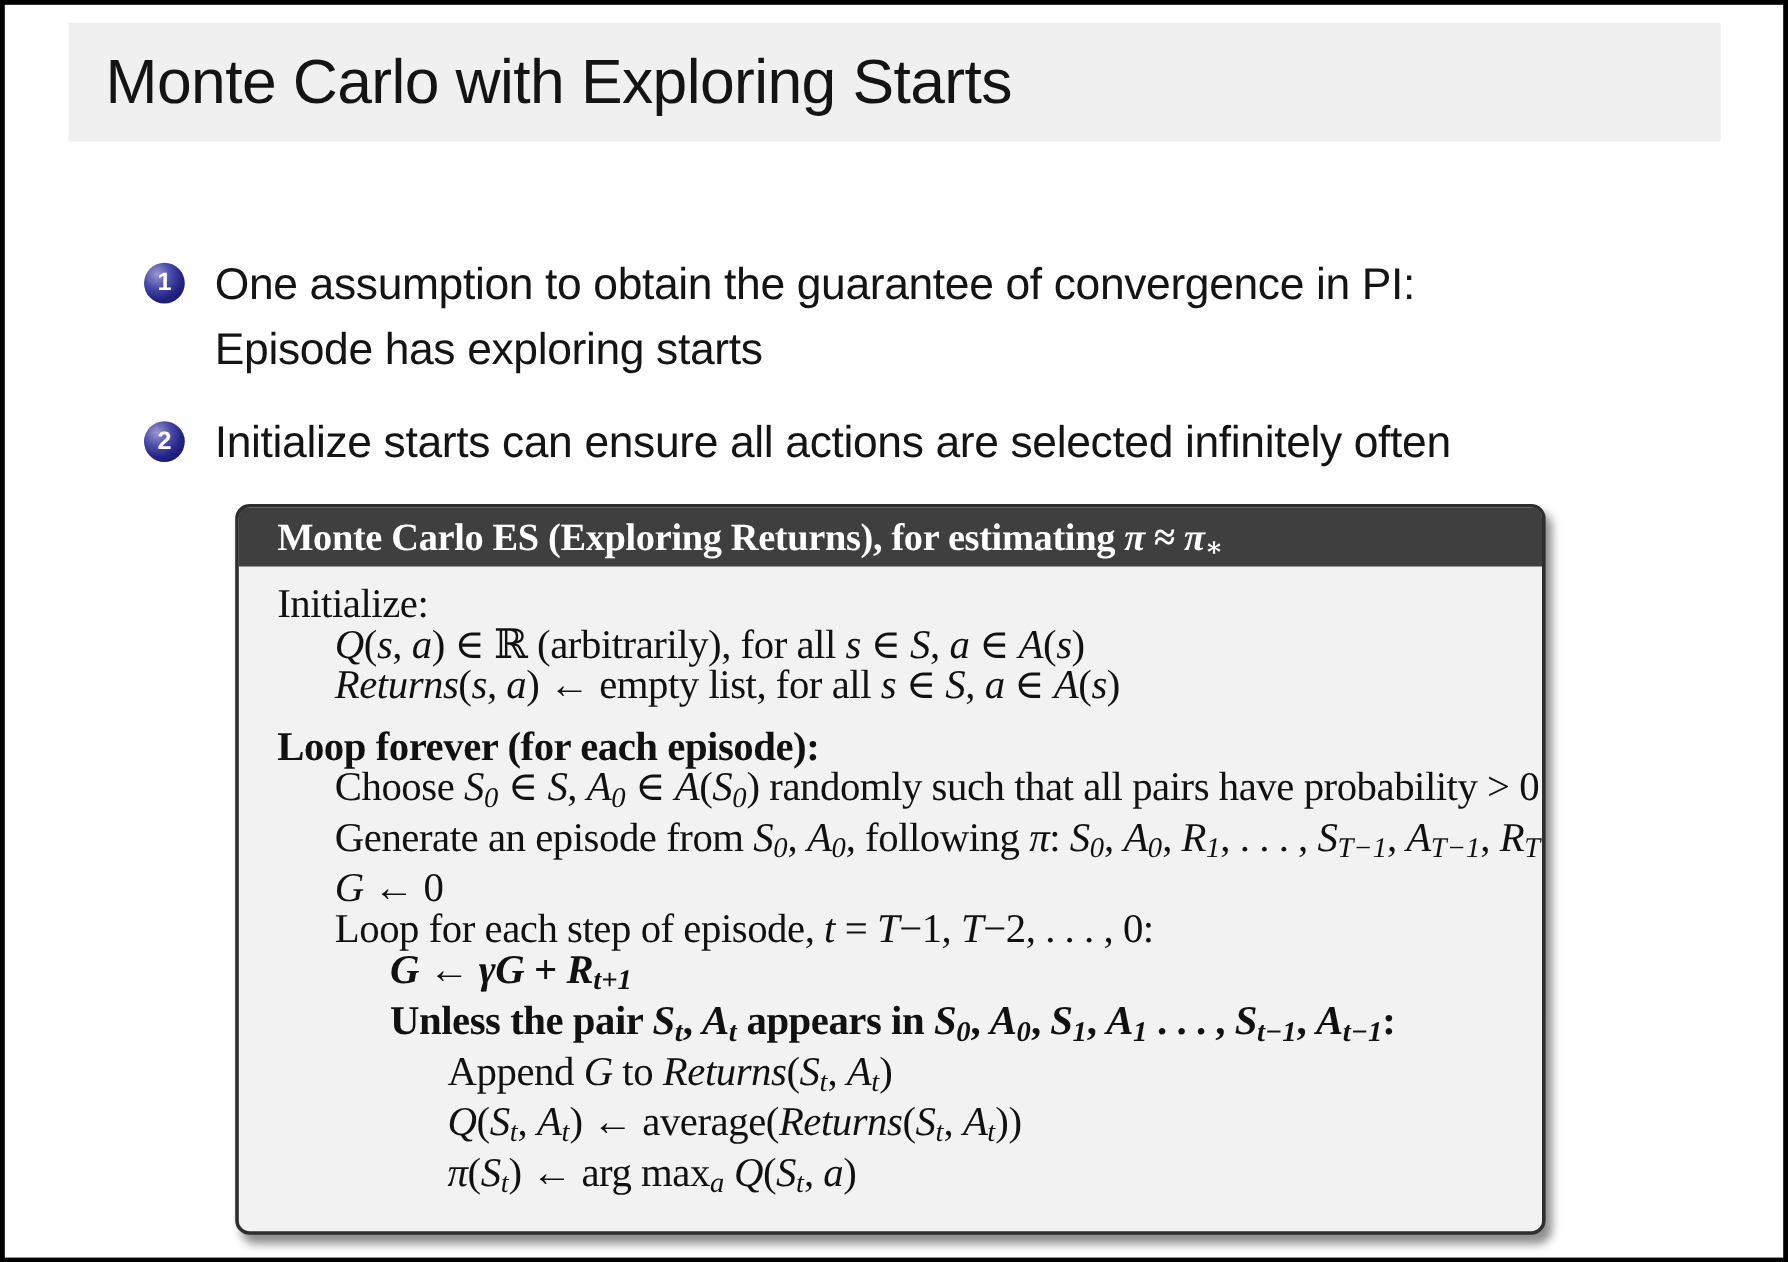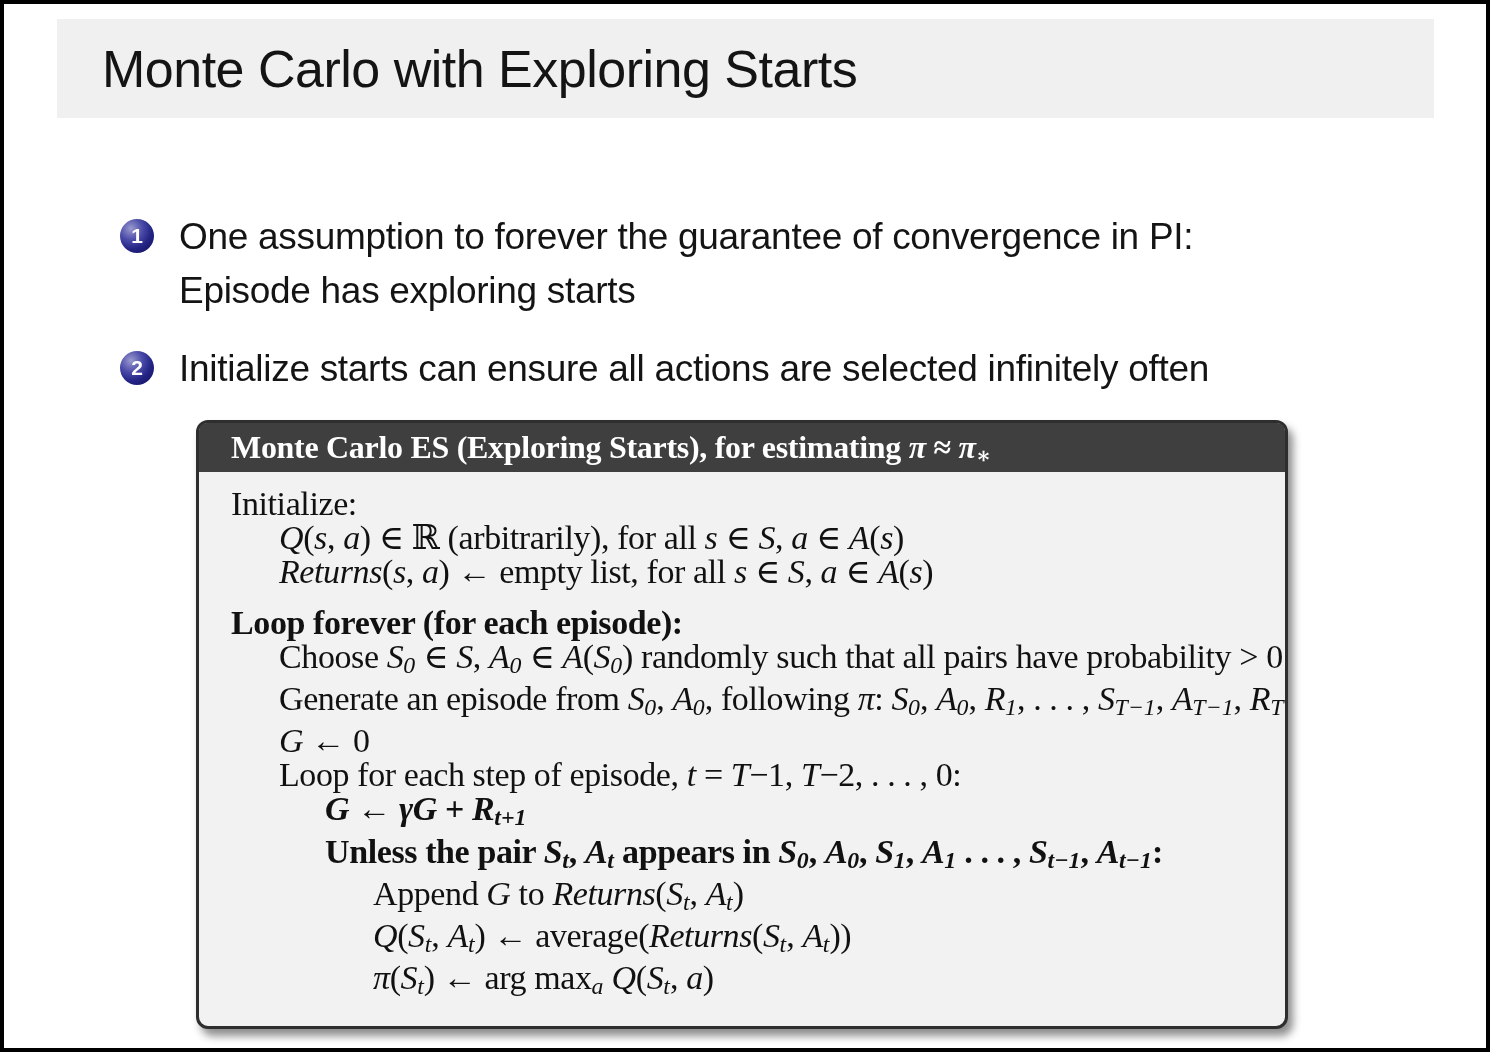--- a/index.html
+++ b/index.html
@@ -13,21 +13,21 @@
     font-family:"Liberation Sans",sans-serif;
   }
   
   .title-bar{
     position:absolute;left:53px;top:15px;
     width:1377px;height:99px;
     background:var(--title-bar-bg,#f0f0f0);
     display:flex;align-items:center;
   }
   .title{
-    margin:16px;padding-left:29px;
+    margin:2px;padding-left:29px;
     font-size:52px;font-weight:400;
     letter-spacing:-0.5px;
     color:var(--text,#141414);
   }
   
   .bullets{position:absolute;left:116px;top:206px;width:1330px;}
   .bullet-row{display:flex;align-items:flex-start;margin-bottom:24px;}
   .badge{
     flex:0 0 34px;width:34px;height:34px;margin-top:9px;
     border-radius:50%;
@@ -80,35 +80,35 @@
 <div class="slide">
 
   <div class="title-bar">
     <h1 class="title">Monte Carlo with Exploring Starts</h1>
   </div>
 
   <div class="bullets" id="bullets">
       <div class="bullet-row">
         <span class="badge">1</span>
         <div class="bullet-content">
-          <div class="bullet-line">One assumption to forever the guarantee of convergence in PI:</div>
+          <div class="bullet-line">One assumption to obtain the guarantee of convergence in PI:</div>
           <div class="bullet-line">Episode has exploring starts</div>
         </div>
       </div>
       <div class="bullet-row">
         <span class="badge">2</span>
         <div class="bullet-content">
           <div class="bullet-line">Initialize starts can ensure all actions are selected infinitely often</div>
         </div>
       </div>
     </div>
 
   <div class="algo-box">
     <div class="algo-header">
-      <span id="algo-title"><span class="seg-r">Monte Carlo ES (Exploring Starts), for estimating </span><span class="seg-i">π</span><span class="seg-r"> ≈ </span><span class="seg-i">π</span><span class="seg-sub">∗</span></span>
+      <span id="algo-title"><span class="seg-r">Monte Carlo ES (Exploring Returns), for estimating </span><span class="seg-i">π</span><span class="seg-r"> ≈ </span><span class="seg-i">π</span><span class="seg-sub">∗</span></span>
     </div>
     <div class="algo-body" id="algo-body">
         <div class="algo-line ind-0"><span class="seg-r">Initialize:</span></div>
         <div class="algo-line ind-1"><span class="seg-i">Q</span><span class="seg-r">(</span><span class="seg-i">s</span><span class="seg-r">, </span><span class="seg-i">a</span><span class="seg-r">) ∈ ℝ (arbitrarily), for all </span><span class="seg-i">s</span><span class="seg-r"> ∈ </span><span class="seg-cal">S</span><span class="seg-r">, </span><span class="seg-i">a</span><span class="seg-r"> ∈ </span><span class="seg-cal">A</span><span class="seg-r">(</span><span class="seg-i">s</span><span class="seg-r">)</span></div>
         <div class="algo-line ind-1"><span class="seg-i">Returns</span><span class="seg-r">(</span><span class="seg-i">s</span><span class="seg-r">, </span><span class="seg-i">a</span><span class="seg-r">) ← empty list, for all </span><span class="seg-i">s</span><span class="seg-r"> ∈ </span><span class="seg-cal">S</span><span class="seg-r">, </span><span class="seg-i">a</span><span class="seg-r"> ∈ </span><span class="seg-cal">A</span><span class="seg-r">(</span><span class="seg-i">s</span><span class="seg-r">)</span></div>
         <div class="algo-line ind-0 gap"><span class="seg-r">Loop forever (for each episode):</span></div>
         <div class="algo-line ind-1"><span class="seg-r">Choose </span><span class="seg-i">S</span><span class="seg-sub">0</span><span class="seg-r"> ∈ </span><span class="seg-cal">S</span><span class="seg-r">, </span><span class="seg-i">A</span><span class="seg-sub">0</span><span class="seg-r"> ∈ </span><span class="seg-cal">A</span><span class="seg-r">(</span><span class="seg-i">S</span><span class="seg-sub">0</span><span class="seg-r">) randomly such that all pairs have probability &gt; 0</span></div>
         <div class="algo-line ind-1"><span class="seg-r">Generate an episode from </span><span class="seg-i">S</span><span class="seg-sub">0</span><span class="seg-r">, </span><span class="seg-i">A</span><span class="seg-sub">0</span><span class="seg-r">, following </span><span class="seg-i">π</span><span class="seg-r">: </span><span class="seg-i">S</span><span class="seg-sub">0</span><span class="seg-r">, </span><span class="seg-i">A</span><span class="seg-sub">0</span><span class="seg-r">, </span><span class="seg-i">R</span><span class="seg-sub">1</span><span class="seg-r">, . . . , </span><span class="seg-i">S</span><span class="seg-sub">T−1</span><span class="seg-r">, </span><span class="seg-i">A</span><span class="seg-sub">T−1</span><span class="seg-r">, </span><span class="seg-i">R</span><span class="seg-sub">T</span></div>
         <div class="algo-line ind-1"><span class="seg-i">G</span><span class="seg-r"> ← 0</span></div>
         <div class="algo-line ind-1"><span class="seg-r">Loop for each step of episode, </span><span class="seg-i">t</span><span class="seg-r"> = </span><span class="seg-i">T</span><span class="seg-r">−1, </span><span class="seg-i">T</span><span class="seg-r">−2, . . . , 0:</span></div>

